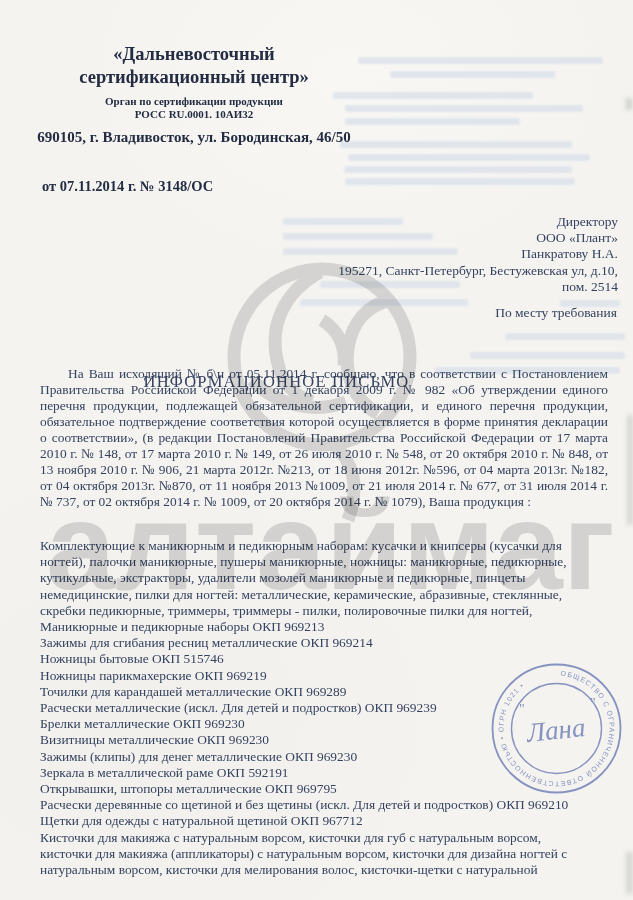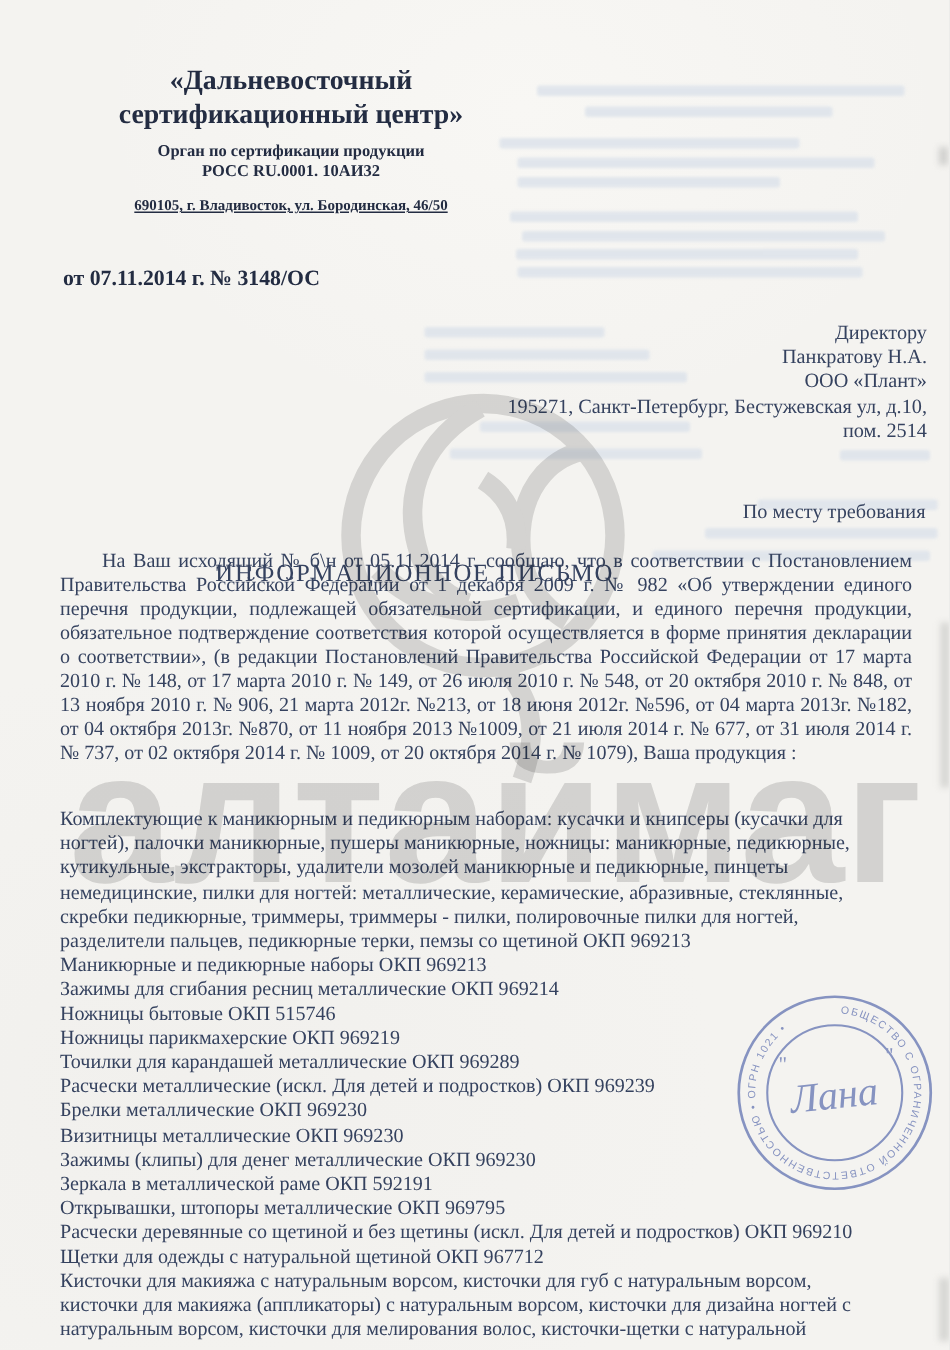--- a/index.html
+++ b/index.html
@@ -24,24 +24,24 @@
   }
   
   .txt{position:absolute;color:var(--ink);z-index:2;}
   .letterhead{
     left:36px;top:36px;width:316px;text-align:center;
     color:var(--ink-dark);font-weight:bold;
   }
   .lh-orgtype{font-size:15px;line-height:17px;}
   .lh-name{font-size:18.5px;line-height:23px;margin-top:7px;}
   .lh-cert{font-size:11px;line-height:13px;margin-top:6px;}
-  .lh-addr{font-size:10px;line-height:13px;margin-top:10px;text-decoration:underline;}
+  .lh-addr{font-size:15px;line-height:13px;margin-top:10px;}
   .ref-line{left:42px;top:178px;font-size:14.5px;font-weight:bold;color:var(--ink-dark);}
   .recipient{right:15px;top:214px;text-align:right;font-size:13.5px;line-height:16.2px;}
-  .place-note{right:16px;top:305px;font-size:13.5px;margin-top:28px;}
+  .place-note{right:16px;top:305px;font-size:13.5px;}
   .title{left:0;top:328px;width:553px;text-align:center;font-size:16.5px;letter-spacing:1.2px;margin-top:44px;}
   .intro{
     left:40px;top:366px;width:568px;
     font-size:13.4px;line-height:16px;text-align:justify;text-indent:28px;
   }
   .products{left:40px;top:538px;width:585px;font-size:13.4px;line-height:16.2px;}
   .products p{margin:0;white-space:nowrap;}
   
   .ghost{position:absolute;z-index:1;background:#dde3eb;filter:blur(1.2px);opacity:.85;border-radius:2px;}
   .smudge{position:absolute;z-index:1;filter:blur(2px);}
@@ -78,39 +78,38 @@
       <div>Орган по сертификации продукции</div>
       <div>РОСС RU.0001. 10АИ32</div>
     </div>
     <div class="lh-addr">690105, г. Владивосток, ул. Бородинская, 46/50</div>
   </div>
 
   <div class="txt ref-line">от 07.11.2014 г. №  3148/ОС</div>
 
   <div class="txt recipient">
     <div>Директору</div>
+    <div>ООО «Плант»</div>
     <div>Панкратову Н.А.</div>
-    <div>ООО «Плант»</div>
     <div>195271, Санкт-Петербург, Бестужевская ул, д.10,</div>
     <div>пом. 2514</div>
   </div>
 
   <div class="txt place-note">По месту требования</div>
 
   <div class="txt title">ИНФОРМАЦИОННОЕ ПИСЬМО</div>
 
   <div class="txt intro">На Ваш исходящий № б\н от 05.11.2014 г. сообщаю, что в соответствии с Постановлением Правительства Российской Федерации от 1 декабря 2009 г. № 982 «Об утверждении единого перечня продукции, подлежащей обязательной сертификации, и единого перечня продукции, обязательное подтверждение соответствия которой осуществляется в форме принятия декларации о соответствии», (в редакции Постановлений Правительства Российской Федерации от 17 марта 2010 г. № 148, от 17 марта 2010 г. № 149, от 26 июля 2010 г. № 548, от 20 октября 2010 г. № 848, от 13 ноября 2010 г. № 906, 21 марта 2012г. №213, от 18 июня 2012г. №596, от 04 марта 2013г. №182, от 04 октября 2013г. №870, от 11 ноября 2013 №1009, от 21 июля 2014 г. № 677, от 31 июля 2014 г. № 737, от 02 октября 2014 г. № 1009, от 20 октября 2014 г. № 1079), Ваша продукция :</div>
 
   <div class="txt products">
     <p>Комплектующие к маникюрным и педикюрным наборам: кусачки и книпсеры (кусачки для</p>
     <p>ногтей), палочки маникюрные, пушеры маникюрные, ножницы: маникюрные, педикюрные,</p>
     <p>кутикульные, экстракторы, удалители мозолей маникюрные и педикюрные, пинцеты</p>
     <p>немедицинские, пилки для ногтей: металлические, керамические, абразивные, стеклянные,</p>
     <p>скребки педикюрные, триммеры, триммеры - пилки, полировочные пилки для ногтей,</p>
-    <p>разделители пальцев, педикюрные терки, пемзы со щетиной ОКП 969213</p>
     <p>Маникюрные и педикюрные наборы ОКП 969213</p>
     <p>Зажимы для сгибания ресниц металлические ОКП 969214</p>
     <p>Ножницы бытовые ОКП 515746</p>
     <p>Ножницы парикмахерские ОКП 969219</p>
     <p>Точилки для карандашей металлические ОКП 969289</p>
     <p>Расчески металлические (искл. Для детей и подростков) ОКП 969239</p>
     <p>Брелки металлические ОКП 969230</p>
     <p>Визитницы металлические ОКП 969230</p>
     <p>Зажимы (клипы) для денег металлические ОКП 969230</p>
     <p>Зеркала в металлической раме ОКП 592191</p>

